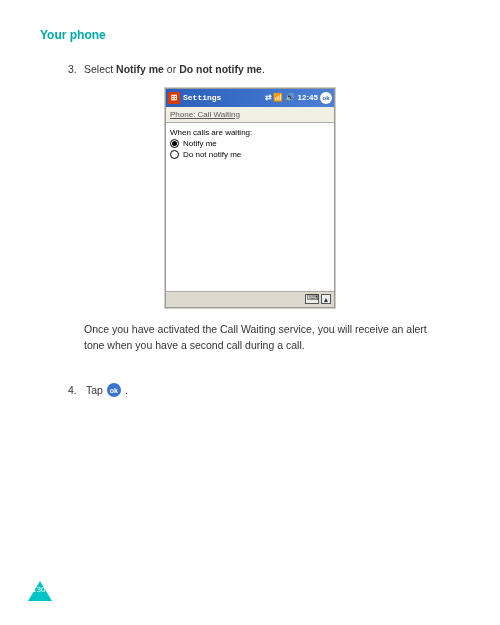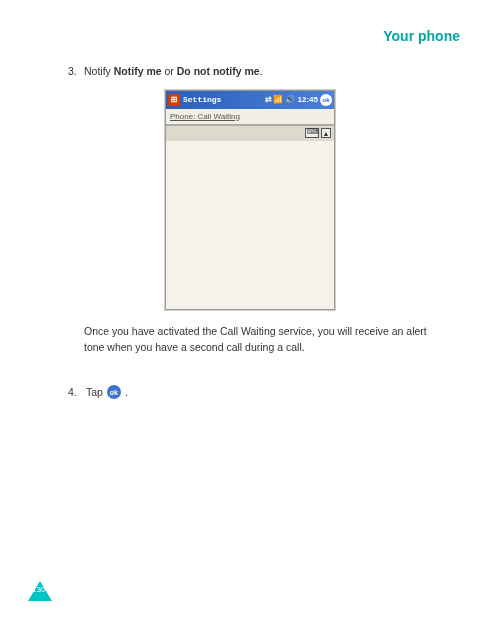--- a/index.html
+++ b/index.html
@@ -9,23 +9,22 @@
     background: #fff;
     font-family: Arial, Helvetica, sans-serif;
     font-size: 10px;
     color: #333;
     position: relative;
     padding: 28px 40px 0 40px;
   }
   .section-title {
     color: #00a8a8;
     font-weight: bold;
-    font-size: 14px;
+    font-size: 12px;
     margin-bottom: 20px;
-    text-align: right;
   }
   .step {
     margin-left: 28px;
     margin-bottom: 10px;
     font-size: 10.5px;
     line-height: 1.5;
     display: flex;
   }
   .step-num {
     min-width: 16px;
@@ -184,37 +183,50 @@
   }
 </style>
 </head>
 <body>
 
 <div class="section-title">Your phone</div>
 
 <div class="step">
   <span class="step-num">3.</span>
   <span class="step-text">
-    <span>Notify </span><span class="bold">Notify me</span><span> or </span><span class="bold">Do not notify me</span><span>.</span>
+    <span>Select </span><span class="bold">Notify me</span><span> or </span><span class="bold">Do not notify me</span><span>.</span>
   </span>
 </div>
 
 <div class="phone-screen">
   <div class="titlebar">
     <span class="win-flag">⊞</span>
     <span class="tb-title">Settings</span>
     <span class="tb-icons">
       <span>⇄</span>
       <span>📶</span>
       <span>🔊</span>
       <span>12:45</span>
       <span class="ok-badge">ok</span>
     </span>
   </div>
   <div class="subheader">Phone: Call Waiting</div>
+  <div class="content">
+    <div>When calls are waiting:</div>
+    <div class="radio-row">
+      <span class="radio-outer">
+          <span class="radio-inner"></span>
+        </span>
+      <span>Notify me</span>
+    </div>
+    <div class="radio-row">
+      <span class="radio-outer"></span>
+      <span>Do not notify me</span>
+    </div>
+  </div>
   <div class="bottombar">
     <span class="kb-icon"></span>
     <span class="arrow-icon">▲</span>
   </div>
 </div>
 
 <div class="body-text">Once you have activated the Call Waiting service, you will receive an alert tone when you have a second call during a call.</div>
 
 <div class="step4">
   <span class="step-num">4.</span>

